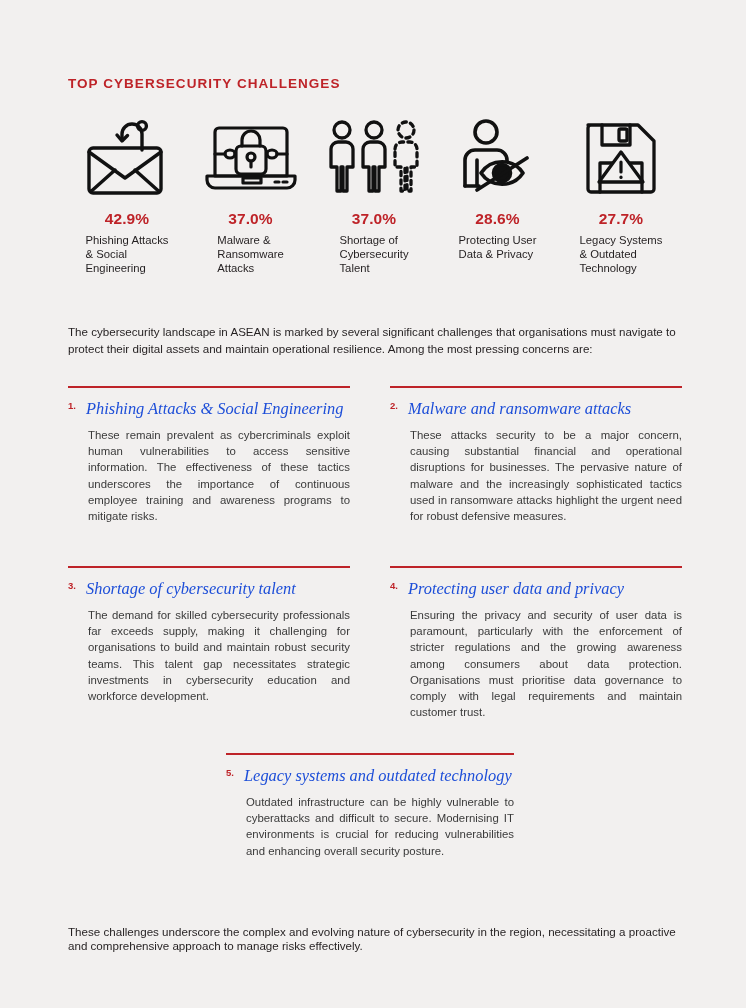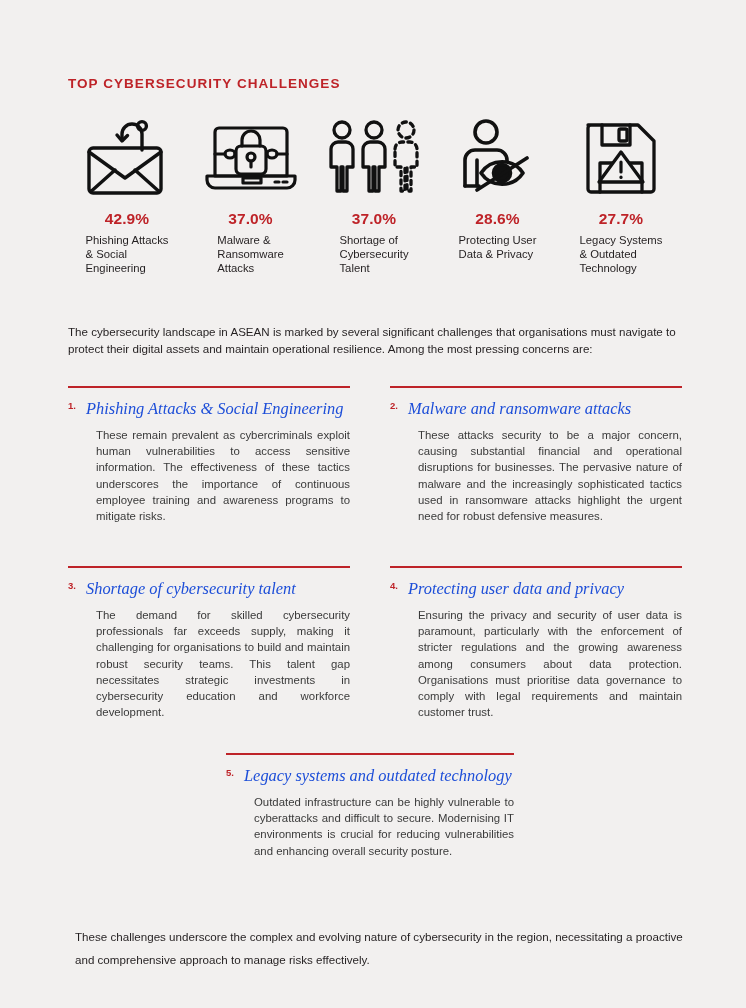--- a/index.html
+++ b/index.html
@@ -80,23 +80,22 @@
     font-size: 11.6px;
     line-height: 16.6px;
     color: #231f20;
   }
   .outro {
     position: absolute;
     left: 68px;
     top: 925px;
     width: 614px;
     font-size: 11.6px;
-    line-height: 23px;
+    line-height: 14px;
     color: #231f20;
-    margin-left: 7px;
   }
 
   
   .challenge {
     position: absolute;
     box-sizing: border-box;
   }
   .challenge .rule {
     height: 2px;
     background: #be2328;
@@ -119,21 +118,21 @@
   }
   .challenge-title {
     font-family: "Liberation Serif", serif;
     font-style: italic;
     font-size: 16.4px;
     line-height: 23px;
     color: #1d4ed8;
   }
   .challenge-body {
     margin-top: 7px;
-    margin-left: 28px;
+    margin-left: 20px;
     font-size: 11.4px;
     line-height: 16.2px;
     color: #3a3a3a;
     text-align: justify;
   }
 
   
   #challenge-1 { left: 68px;  top: 386px; width: 282px; }
   #challenge-2 { left: 390px; top: 386px; width: 292px; }
   #challenge-3 { left: 68px;  top: 566px; width: 282px; }

